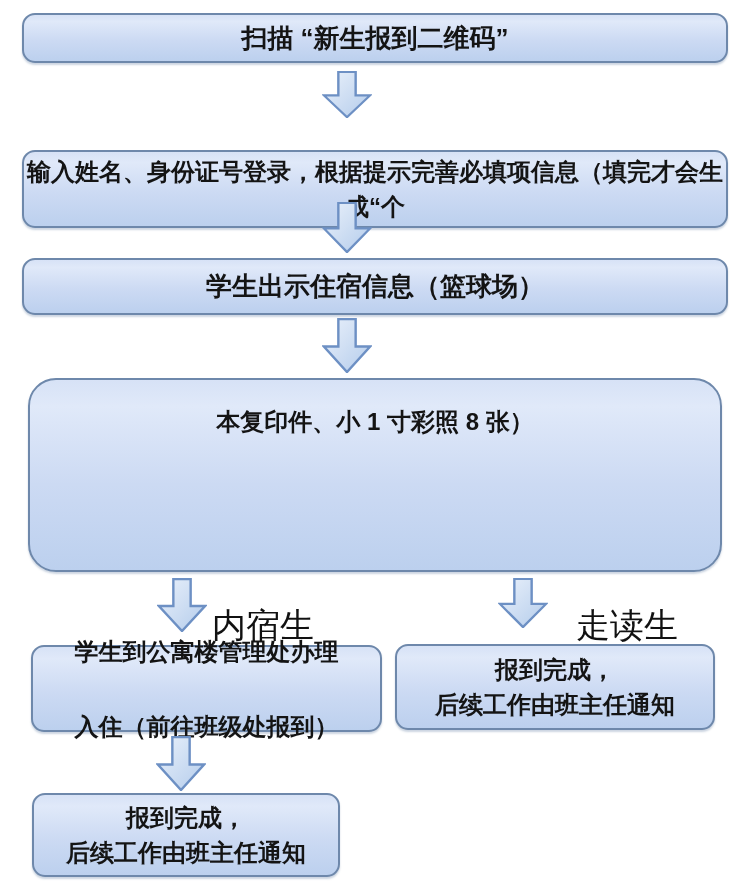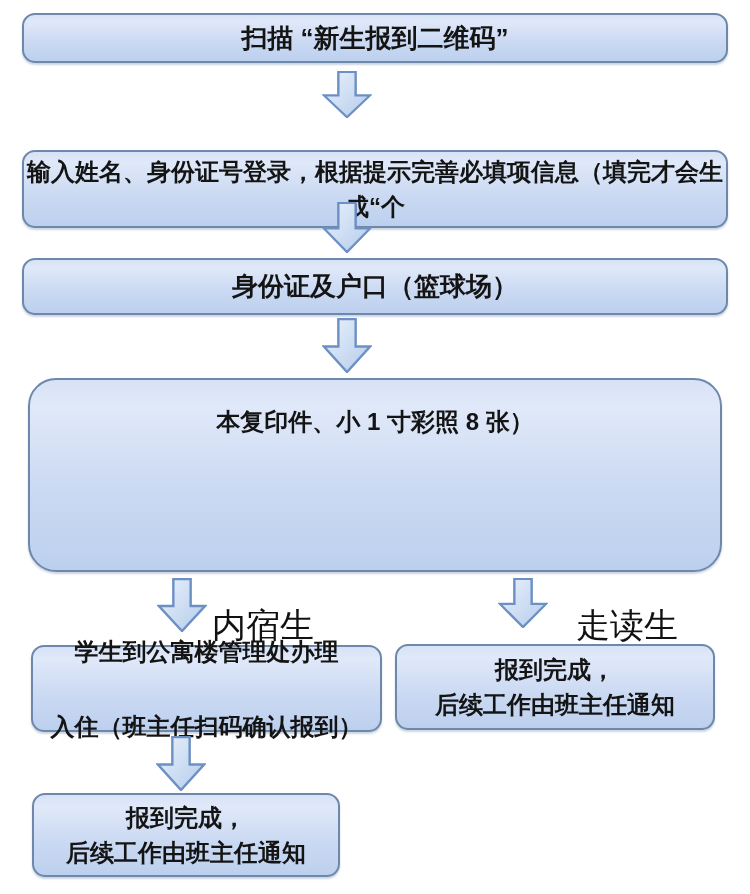--- a/index.html
+++ b/index.html
@@ -73,21 +73,21 @@
     <span class="line">输入姓名、身份证号登录，根据提示完善必填项信息（填完才会生成“个</span>
   </div>
 
   <div class="arrow" style="left:322px;top:202px;">
     <svg width="50" height="51" viewBox="0 0 52 56" preserveAspectRatio="none">
       <path d="M17 1 h18 v28 h15 L26 55 L2 29 h15 z" fill="url(#arrowGrad)" stroke="#6d90c4" stroke-width="2.5"></path>
     </svg>
   </div>
 
   <div class="box single" style="left:22px;top:258px;width:706px;height:57px;">
-    <span class="line">身份证及户口（篮球场）</span>
+    <span class="line">学生出示住宿信息（篮球场）</span>
   </div>
 
   <div class="arrow" style="left:322px;top:318px;">
     <svg width="50" height="55" viewBox="0 0 52 56" preserveAspectRatio="none">
       <path d="M17 1 h18 v28 h15 L26 55 L2 29 h15 z" fill="url(#arrowGrad)" stroke="#6d90c4" stroke-width="2.5"></path>
     </svg>
   </div>
 
   <div class="box big" style="left:28px;top:378px;width:694px;height:194px;">
     <span class="line">本复印件、小 1 寸彩照 8 张）</span>
@@ -102,21 +102,21 @@
 
   <div class="arrow" style="left:498px;top:578px;">
     <svg width="50" height="50" viewBox="0 0 52 56" preserveAspectRatio="none">
       <path d="M17 1 h18 v28 h15 L26 55 L2 29 h15 z" fill="url(#arrowGrad)" stroke="#6d90c4" stroke-width="2.5"></path>
     </svg>
   </div>
   <span class="branch-label" style="left:576px;top:603px;">走读生</span>
 
   <div class="box" style="left:31px;top:645px;width:351px;height:87px;gap:40px;">
     <span class="line">学生到公寓楼管理处办理</span>
-    <span class="line">入住（班主任扫码确认报到）</span>
+    <span class="line">入住（前往班级处报到）</span>
   </div>
 
   <div class="box" style="left:395px;top:644px;width:320px;height:86px;">
     <span class="line">报到完成，</span>
     <span class="line">后续工作由班主任通知</span>
   </div>
 
   <div class="arrow" style="left:156px;top:736px;">
     <svg width="50" height="55" viewBox="0 0 52 56" preserveAspectRatio="none">
       <path d="M17 1 h18 v28 h15 L26 55 L2 29 h15 z" fill="url(#arrowGrad)" stroke="#6d90c4" stroke-width="2.5"></path>

